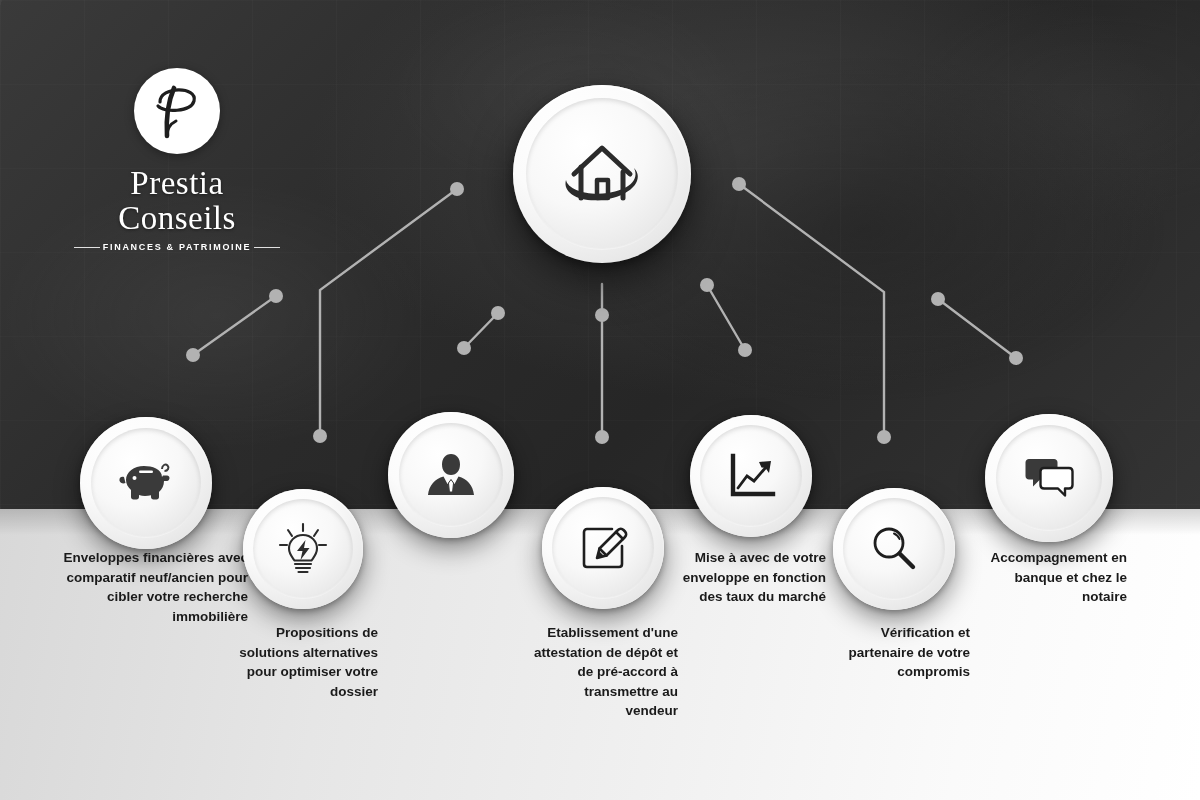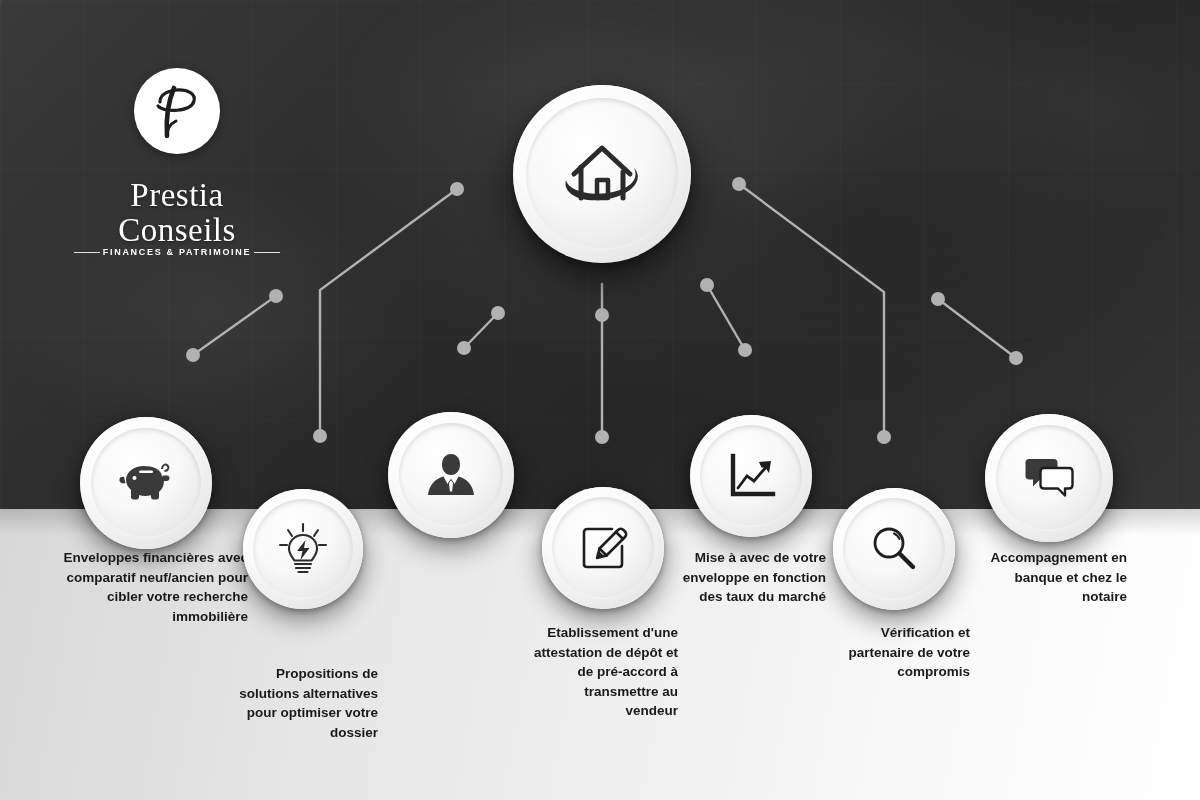--- a/index.html
+++ b/index.html
@@ -49,27 +49,27 @@
   
   .logo { position:absolute; left:72px; top:68px; width:210px; text-align:center; }
   .logo-mark {
     width:86px; height:86px; border-radius:50%;
     background:#ffffff; margin:0 auto;
     position:relative; overflow:hidden;
     box-shadow:0 2px 10px rgba(0,0,0,.35);
   }
   .logo-mark svg { position:absolute; left:0; top:0; }
   .logo-name {
-    margin-top:24px; color:#ffffff;
+    margin-top:12px; color:#ffffff;
     font-family:"Liberation Serif", serif;
     font-size:33px; letter-spacing:.5px; line-height:1.05;
     text-shadow:0 1px 3px rgba(0,0,0,.5);
   }
   .logo-sub-row {
-    display:flex; align-items:center; justify-content:center; gap:3px;
+    margin-top:7px; display:flex; align-items:center; justify-content:center; gap:3px;
   }
   .logo-rule { height:1px; width:26px; background:rgba(255,255,255,.85); }
   .logo-sub {
     color:#ffffff; font-size:9px; letter-spacing:1.7px; font-weight:700;
     white-space:nowrap;
   }
 
   
   #connectors { position:absolute; left:0; top:0; width:1200px; height:800px; }
 
@@ -228,21 +228,21 @@
                      C41.5 39.5, 45 36, 45 30.5 C45 23.5, 39.5 17, 31 17 Z"></path>
             <path d="M23 46 L39 46"></path>
             <path d="M24 50 L38 50"></path>
             <path d="M26.5 54 L35.5 54"></path>
           </g>
           <path d="M33.5 22 L25 33 L30.5 33 L28.5 42 L37.5 30 L32 30 Z" fill="#2b2b2b"></path>
         </svg>
       </div>
     </div>
   </div>
-  <div class="caption" style="left:228px; top:623px; width:150px;margin-top:41px;">Propositions de solutions alternatives pour optimiser votre dossier</div>
+  <div class="caption" style="left:228px; top:623px; width:150px;">Propositions de solutions alternatives pour optimiser votre dossier</div>
 
   <div class="node" style="left:388px; top:412px;">
     <div class="disc" style="width:126px;height:126px;">
       <div class="ring" style="inset:11px;"></div>
       <div class="glyph">
         <svg width="54" height="54" viewBox="0 0 54 54">
           <g fill="#3a3a3a">
             <path d="M27 6 C21.5 6, 18 10.5, 18 16.5 C18 22.5, 21.5 27, 27 27
                      C32.5 27, 36 22.5, 36 16.5 C36 10.5, 32.5 6, 27 6 Z"></path>
             <path d="M19.5 28.5 C11 31, 5 37, 4 47 L50 47 C49 37, 43 31, 34.5 28.5

